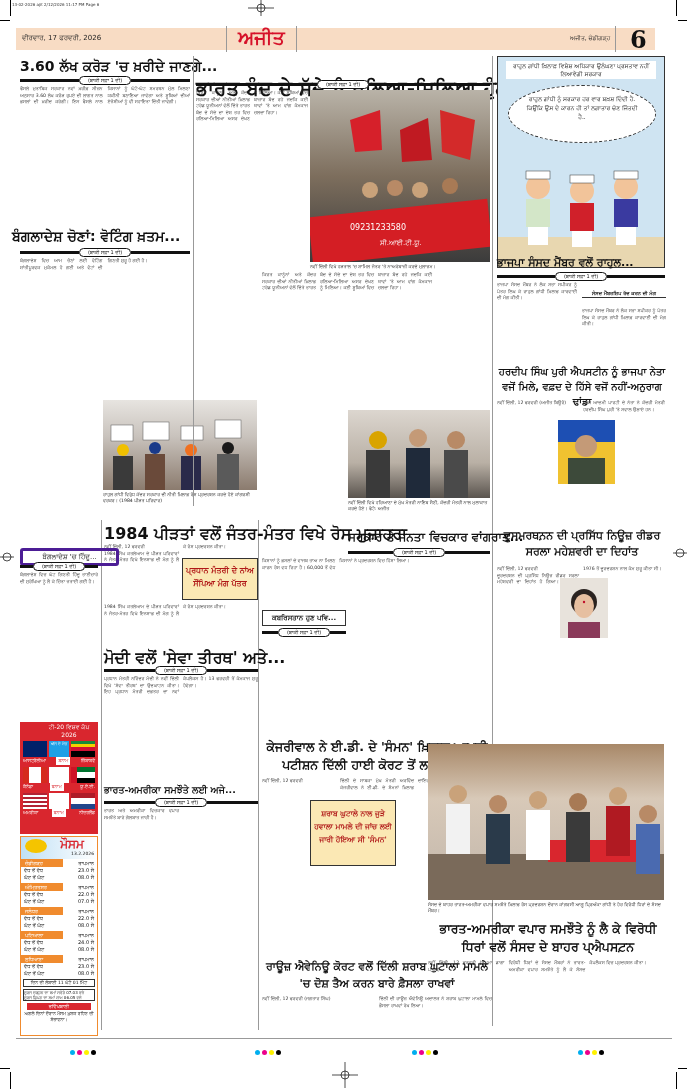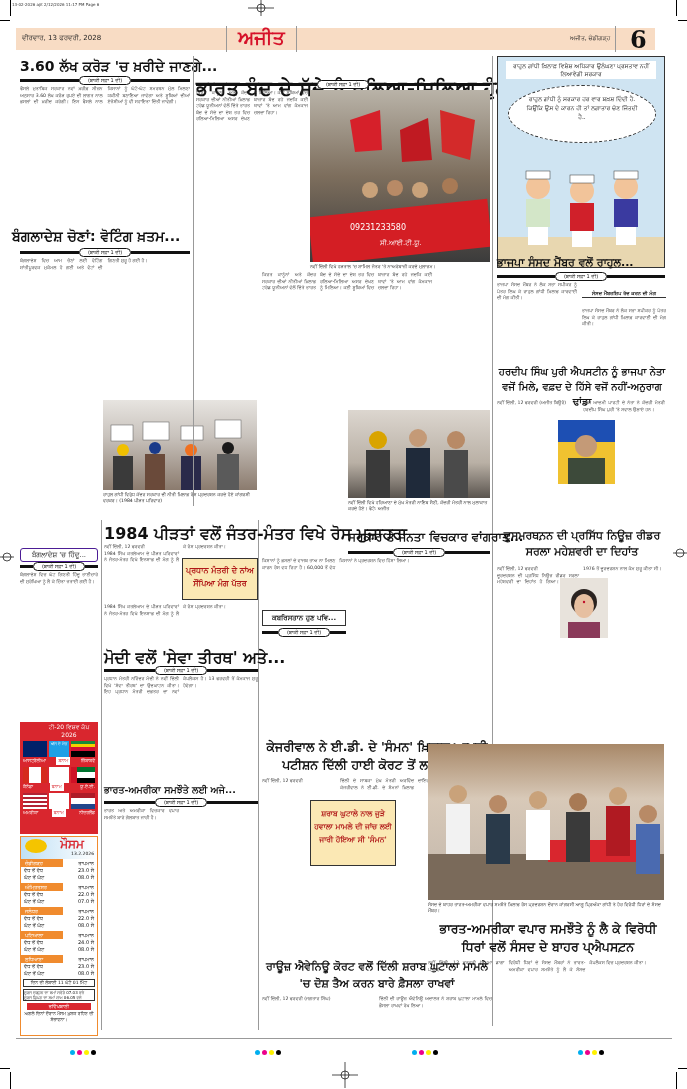--- a/index.html
+++ b/index.html
@@ -43,21 +43,21 @@
       <line x1="13" y1="0" x2="13" y2="16" stroke="#000" stroke-width="0.7"></line>
       <circle cx="13" cy="8" r="4" fill="none" stroke="#000" stroke-width="0.7"></circle>
     </svg>
 </div>
 
 <div class="abs header"></div>
 <div class="abs header-r"></div>
 <div class="abs" style="left:226px;top:26px;width:1px;height:26px;background:#999"></div>
 <div class="abs" style="left:296px;top:26px;width:1px;height:26px;background:#999"></div>
 <div class="abs" style="left:615px;top:26px;width:1px;height:26px;background:#999"></div>
-<div class="abs hdate">ਵੀਰਵਾਰ, 13 ਫਰਵਰੀ, 2028</div>
+<div class="abs hdate">ਵੀਰਵਾਰ, 17 ਫਰਵਰੀ, 2026</div>
 <div class="abs logo">ਅਜੀਤ</div>
 <div class="abs hcity">ਅਜੀਤ, ਚੰਡੀਗੜ੍ਹ</div>
 <div class="abs pgno">6</div>
 
 <div class="abs h1" style="left:20px;top:58px;font-size:14px">3.60 ਲੱਖ ਕਰੋੜ 'ਚ ਖ਼ਰੀਦੇ ਜਾਣਗੇ...</div>
 <div class="abs cont" style="left:20px;top:76px;width:170px">
     <div class="bar"></div>
     <span class="pill">(ਬਾਕੀ ਸਫ਼ਾ 1 ਦੀ)</span>
     <div class="bar"></div>
   </div>
@@ -225,21 +225,21 @@
 <div class="abs h1" style="left:104px;top:784px;font-size:9.5px">ਭਾਰਤ-ਅਮਰੀਕਾ ਸਮਝੌਤੇ ਲਈ ਅਜੇ...</div>
 <div class="abs cont" style="left:104px;top:798px;width:154px">
     <div class="bar"></div>
     <span class="pill">(ਬਾਕੀ ਸਫ਼ਾ 1 ਦੀ)</span>
     <div class="bar"></div>
   </div>
 <div class="abs txt" style="left:104px;top:808px;width:154px;height:220px;column-count:2;column-gap:4px">
     <p>ਭਾਰਤ ਅਤੇ ਅਮਰੀਕਾ ਵਿਚਕਾਰ ਵਪਾਰ ਸਮਝੌਤੇ ਬਾਰੇ ਗੱਲਬਾਤ ਜਾਰੀ ਹੈ।</p>
   </div>
 
-<div class="abs" style="left:20px;top:548px;width:78px;border:1px solid #4c1d95;border-radius:3px;font-size:7px;text-align:center;line-height:12px">ਬੰਗਲਾਦੇਸ਼ 'ਚ ਹਿੰਦੂ...</div>
+<div class="abs" style="left:20px;top:548px;width:99px;border:3px solid #4c1d95;border-radius:3px;font-size:7px;text-align:center;line-height:12px">ਬੰਗਲਾਦੇਸ਼ 'ਚ ਹਿੰਦੂ...</div>
 <div class="abs cont" style="left:20px;top:562px;width:78px">
     <div class="bar"></div>
     <span class="pill">(ਬਾਕੀ ਸਫ਼ਾ 1 ਦੀ)</span>
     <div class="bar"></div>
   </div>
 <div class="abs txt" style="left:20px;top:572px;width:78px;height:150px">
     <p>ਬੰਗਲਾਦੇਸ਼ ਵਿਚ ਘੱਟ ਗਿਣਤੀ ਹਿੰਦੂ ਭਾਈਚਾਰੇ ਦੀ ਸੁਰੱਖਿਆ ਨੂੰ ਲੈ ਕੇ ਚਿੰਤਾ ਜਤਾਈ ਗਈ ਹੈ।</p>
   </div>
 
 <div class="abs" style="left:20px;top:722px;width:78px;height:112px;background:#d9262e;border:1px solid #d9262e">

